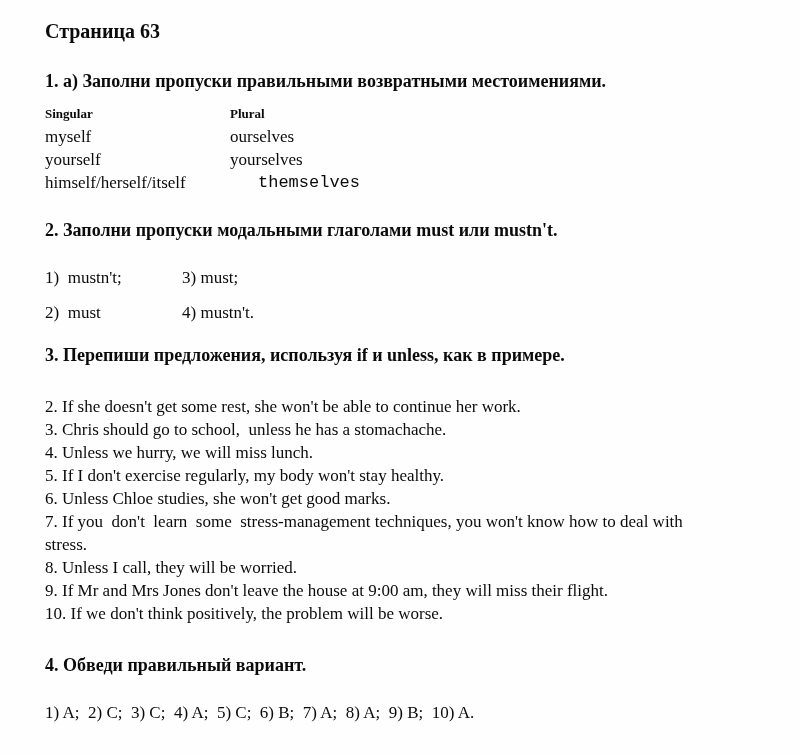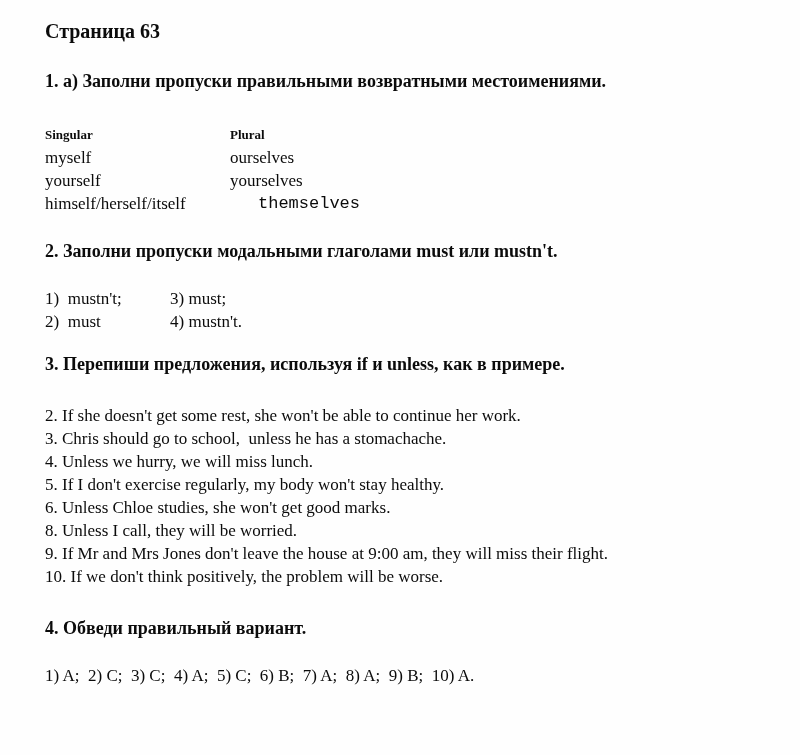--- a/index.html
+++ b/index.html
@@ -44,21 +44,21 @@
     line-height: 23px;
     margin: 0 0 27px 0;
   }
   .section-heading {
     font-size: 18px;
     font-weight: bold;
     line-height: 23px;
     margin: 0;
     white-space: pre-wrap;
   }
-  .h1 { margin-bottom: 30px; }
+  .h1 { margin-bottom: 9px; }
   .h2 { margin-top: 25px; }
   .h3 { margin-top: 20px; }
   .h4 { margin-top: 29px; }
   .pron-table {
     display: grid;
     grid-template-columns: 185px auto;
     font-size: 17px;
     line-height: 23px;
   }
   .pron-table .hdr {
@@ -66,20 +66,21 @@
     font-size: 13px;
   }
   .cell { white-space: pre-wrap; }
   .indent { padding-left: 28px; font-family: Liberation Mono, monospace; }
   .modal-answers {
     display: grid;
     grid-template-columns: 125px auto;
     font-size: 17px;
     line-height: 23px;
     margin-top: 24px;
+    gap: 12px;
   }
   .sentences {
     margin-top: 28px;
   }
   .sentence {
     font-size: 17px;
     line-height: 23px;
     margin: 0;
     white-space: pre-wrap;
     max-width: 682px;
@@ -124,20 +125,21 @@
     </div>
 
     <p class="section-heading h3">3. Перепиши предложения, используя if и unless, как в примере.</p>
 
     <div class="sentences">
       <p class="sentence">2. If she doesn't get some rest, she won't be able to continue her work.</p>
       <p class="sentence">3. Chris should go to school,  unless he has a stomachache.</p>
       <p class="sentence">4. Unless we hurry, we will miss lunch.</p>
       <p class="sentence">5. If I don't exercise regularly, my body won't stay healthy.</p>
       <p class="sentence">6. Unless Chloe studies, she won't get good marks.</p>
+      <p class="sentence">7. If you  don't  learn  some  stress-management techniques, you won't know how to deal with stress.</p>
       <p class="sentence">8. Unless I call, they will be worried.</p>
       <p class="sentence">9. If Mr and Mrs Jones don't leave the house at 9:00 am, they will miss their flight.</p>
       <p class="sentence">10. If we don't think positively, the problem will be worse.</p>
     </div>
 
     <p class="section-heading h4">4. Обведи правильный вариант.</p>
 
     <p class="final-answers">1) A;  2) C;  3) C;  4) A;  5) C;  6) B;  7) A;  8) A;  9) B;  10) A.</p>
 
   </div>

